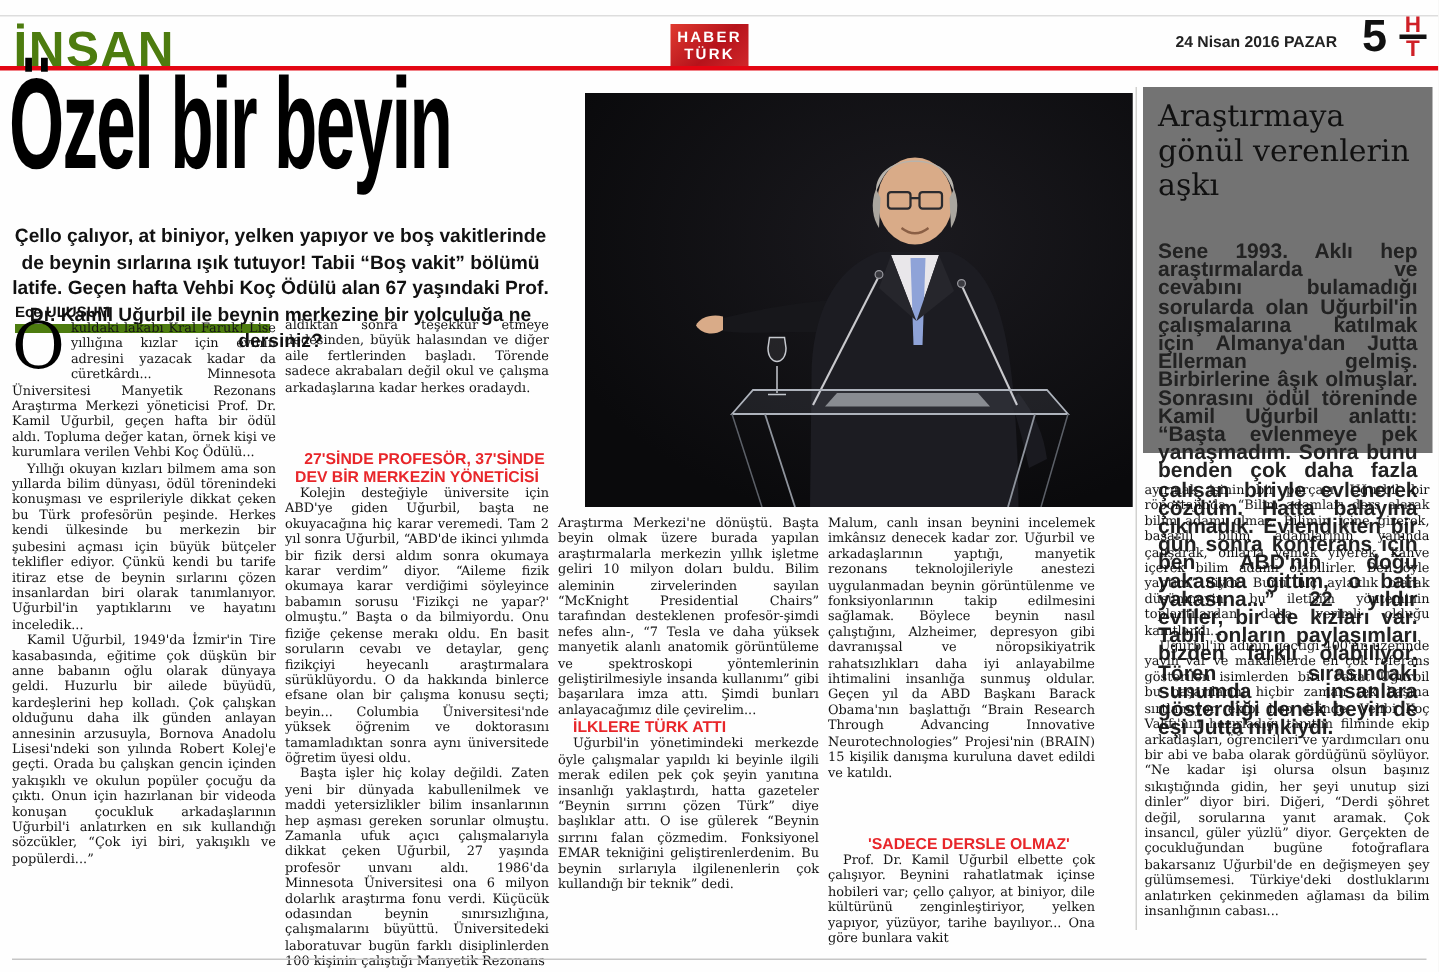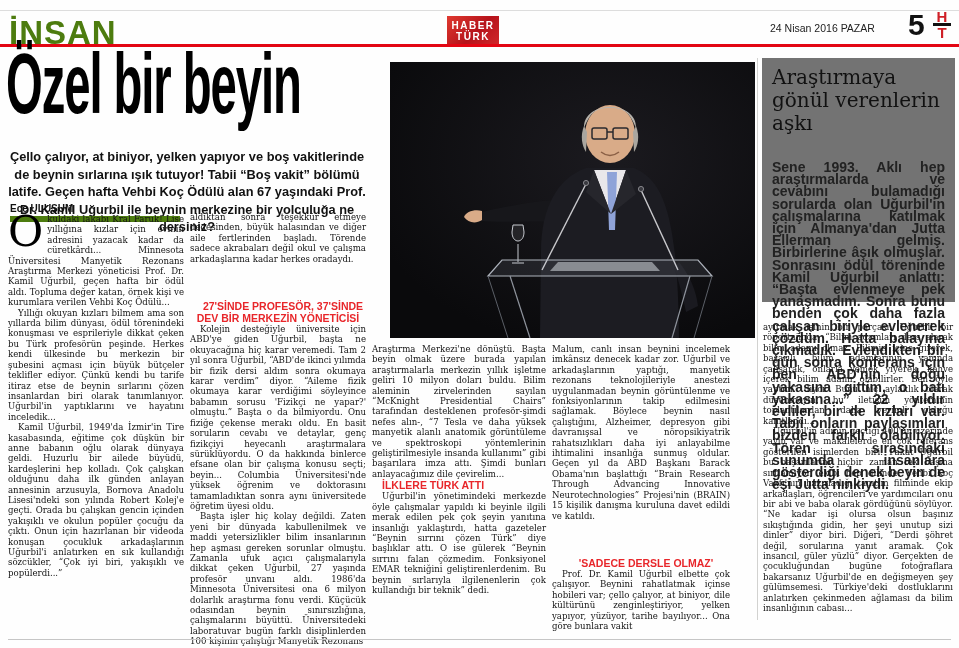--- a/index.html
+++ b/index.html
@@ -9,22 +9,22 @@
   .red-rule{position:absolute;left:0;top:44px;width:959px;height:3px;background:#e30613;}
   .bottom-rule{position:absolute;left:8px;top:639px;width:943px;height:1px;background:#c6c6c6;}
   .v-rule{position:absolute;left:757px;top:58px;width:1px;height:562px;background:#d2d2d0;}
 
   .section-label{position:absolute;left:9px;top:14px;font-size:33px;font-weight:bold;
         color:#4d7c0f;letter-spacing:1px;}
   .brand-box{position:absolute;left:447px;top:16px;width:52px;height:30px;background:#cf2027;
         background:linear-gradient(135deg,#e03a30 0%,#b6131b 55%,#d2282b 100%);
         color:#fff;text-align:center;display:flex;flex-direction:column;justify-content:center;}
   .brand-box span{display:block;font-weight:bold;font-size:10px;line-height:11px;letter-spacing:1.5px;}
-  .dateline{position:absolute;left:770px;top:22px;width:135px;text-align:left;
-        font-size:10.5px;font-weight:normal;color:#222;}
+  .dateline{position:absolute;left:770px;top:22px;width:135px;text-align:center;
+        font-size:10.5px;font-weight:bold;color:#222;}
   .pageno{position:absolute;left:908px;top:8px;font-size:30px;font-weight:bold;color:#111;}
   .ht-logo{position:absolute;left:932px;top:10px;width:20px;text-align:center;line-height:1;}
   .ht-logo .h,.ht-logo .t{display:block;color:#cf2027;font-weight:bold;font-size:15px;line-height:13px;}
   .ht-logo .bar{display:block;width:18px;height:3px;background:#111;margin:0 auto;}
 
   .headline{position:absolute;left:6px;top:40px;font-size:86px;font-weight:bold;color:#000;
         letter-spacing:-2px;line-height:1;white-space:nowrap;
         transform:scaleX(0.55);transform-origin:left top;}
   .lead{position:absolute;left:4px;top:148px;width:366px;text-align:center;font-weight:bold;
         font-size:12.8px;line-height:17.5px;color:#111;}

